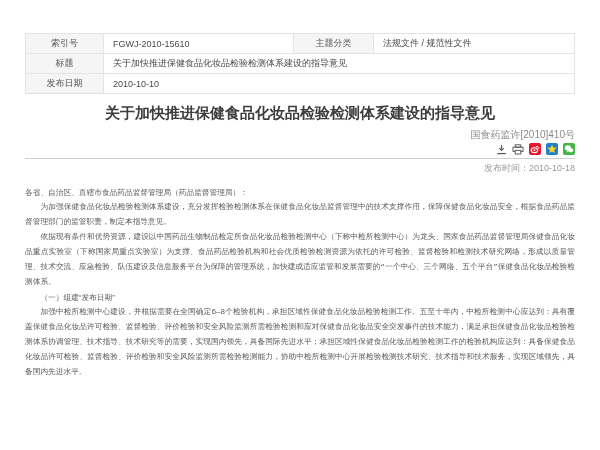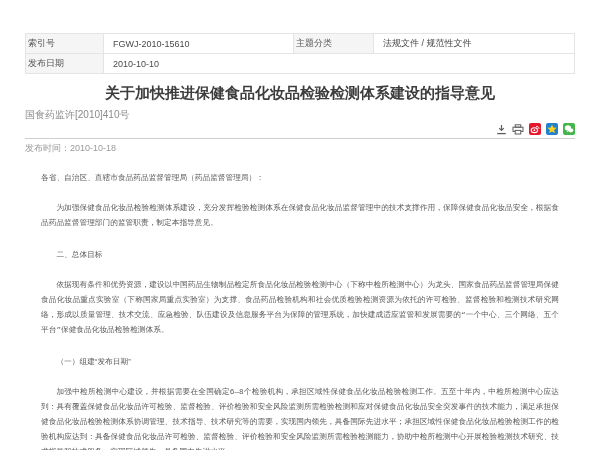--- a/index.html
+++ b/index.html
@@ -10,47 +10,47 @@
   }
   .page{box-sizing:border-box;width:600px;padding:33px 25px 0;}
 
   
   table.meta{width:100%;border-collapse:collapse;table-layout:fixed;font-size:9px;}
   table.meta td{
     border:1px solid #e4e4e4;height:19px;padding:0 9px;
     color:#4a4a4a;white-space:nowrap;overflow:hidden;
   }
   table.meta td.lbl{
-    background:#f5f5f5;color:#555;padding:0 2px;
+    background:#f5f5f5;text-align:center;color:#555;padding:0 2px;
   }
   col.c-lbl{width:78px;}
   col.c-val1{width:190px;}
   col.c-lbl2{width:80px;}
 
   
   .art-title{
     font-size:15px;font-weight:bold;color:#3d3d3d;text-align:center;
     margin:9px 0 0;line-height:19px;
   }
-  .doc-num{font-size:10px;color:#8b8b8b;text-align:left;margin-top:7px;line-height:11px;}
+  .doc-num{font-size:10px;color:#8b8b8b;text-align:right;margin-top:7px;line-height:11px;}
 
   
   .toolbar{display:flex;justify-content:flex-end;align-items:center;gap:5px;margin-top:3px;height:12px;}
   .tool{width:12px;height:12px;display:inline-flex;align-items:center;justify-content:center;cursor:pointer;}
   .sq{width:12px;height:12px;border-radius:2px;display:inline-flex;align-items:center;justify-content:center;}
   .sq-weibo{background:#e6162d;}
   .sq-qzone{background:#1f80d0;}
   .sq-wechat{background:#44b549;}
 
   hr.divider{border:none;border-top:1px solid #cfcfcf;margin:3px 0 0;}
-  .pub-time{font-size:9px;color:#9a9a9a;margin-top:4px;line-height:11px;}
+  .pub-time{text-align:right;font-size:9px;color:#9a9a9a;margin-top:4px;line-height:11px;}
 
   
   .art-body{margin-top:11px;font-size:7.7px;line-height:15px;color:#5a5a5a;text-align:justify;}
-  .art-body p{margin:16px;}
+  .art-body p{margin:0;}
   .p-indent{text-indent:2em;font-family:Liberation Mono, monospace;}
   .p-heading{text-indent:2em;}
 </style>
 </head>
 <body>
 
 <div class="page">
 
   <table class="meta">
     <colgroup>
@@ -58,20 +58,24 @@
         <col class="c-val1">
         <col class="c-lbl2">
         <col>
       </colgroup>
     <tbody>
         <tr>
       <td class="lbl">索引号</td>
       <td>FGWJ-2010-15610</td>
       <td class="lbl">主题分类</td>
       <td>法规文件 / 规范性文件</td>
+    </tr>
+    <tr>
+      <td class="lbl">标题</td>
+      <td colspan="3">关于加快推进保健食品化妆品检验检测体系建设的指导意见</td>
     </tr>
     <tr>
       <td class="lbl">发布日期</td>
       <td colspan="3">2010-10-10</td>
     </tr>
   </tbody>
     </table>
 
   <h1 class="art-title">关于加快推进保健食品化妆品检验检测体系建设的指导意见</h1>
   <div class="doc-num">国食药监许[2010]410号</div>
@@ -111,19 +115,18 @@
     </span>
   </div>
 
   <hr class="divider">
 
   <div class="pub-time">发布时间：2010-10-18</div>
 
   <div class="art-body">
     <p class="p-plain">各省、自治区、直辖市食品药品监督管理局（药品监督管理局）：</p>
     <p class="p-indent">为加强保健食品化妆品检验检测体系建设，充分发挥检验检测体系在保健食品化妆品监督管理中的技术支撑作用，保障保健食品化妆品安全，根据食品药品监督管理部门的监管职责，制定本指导意见。</p>
-    <p class="p-heading">二、总体目标</p>
     <p class="p-indent">依据现有条件和优势资源，建设以中国药品生物制品检定所食品化妆品检验检测中心（下称中检所检测中心）为龙头、国家食品药品监督管理局保健食品化妆品重点实验室（下称国家局重点实验室）为支撑、食品药品检验机构和社会优质检验检测资源为依托的许可检验、监督检验和检测技术研究网络，形成以质量管理、技术交流、应急检验、队伍建设及信息服务平台为保障的管理系统，加快建成适应监管和发展需要的“一个中心、三个网络、五个平台”保健食品化妆品检验检测体系。</p>
     <p class="p-heading">（一）组建“发布日期”</p>
     <p class="p-indent">加强中检所检测中心建设，并根据需要在全国确定6—8个检验机构，承担区域性保健食品化妆品检验检测工作。五至十年内，中检所检测中心应达到：具有覆盖保健食品化妆品许可检验、监督检验、评价检验和安全风险监测所需检验检测和应对保健食品化妆品安全突发事件的技术能力，满足承担保健食品化妆品检验检测体系协调管理、技术指导、技术研究等的需要，实现国内领先，具备国际先进水平；承担区域性保健食品化妆品检验检测工作的检验机构应达到：具备保健食品化妆品许可检验、监督检验、评价检验和安全风险监测所需检验检测能力，协助中检所检测中心开展检验检测技术研究、技术指导和技术服务，实现区域领先，具备国内先进水平。</p>
   </div>
 
 </div>
 
 </body></html>

